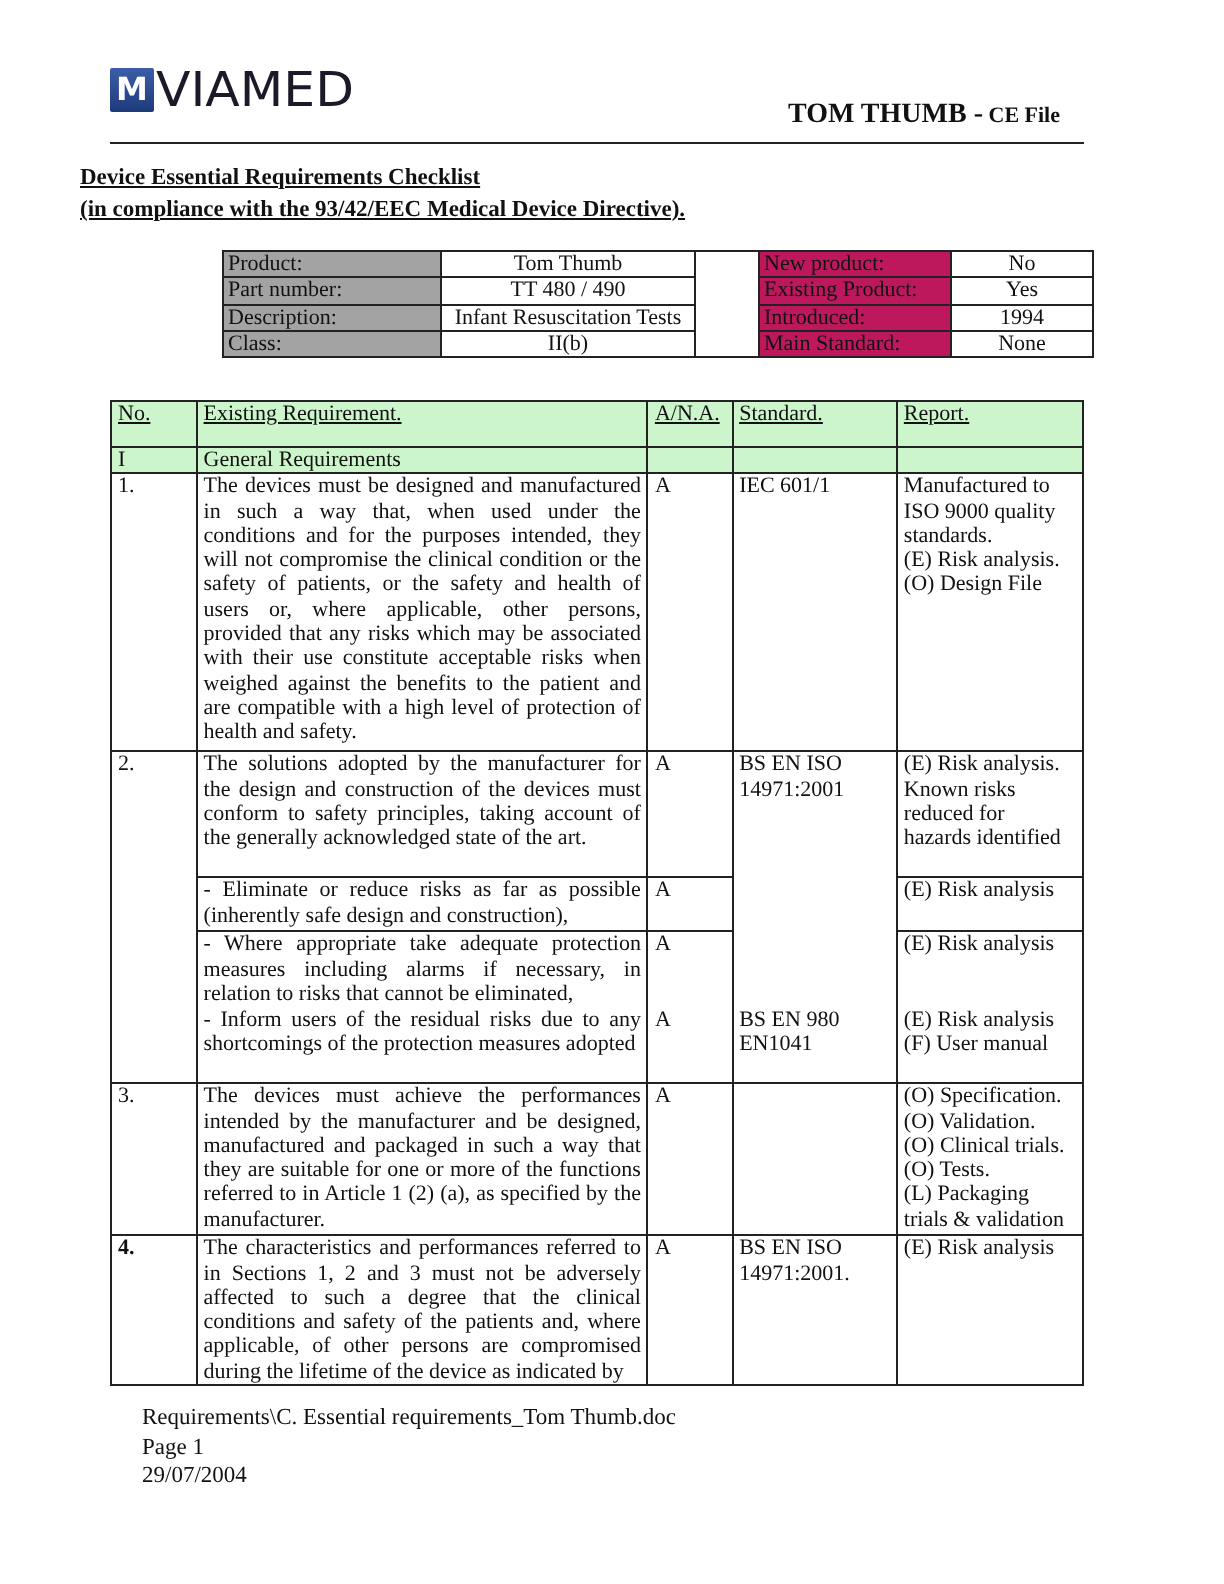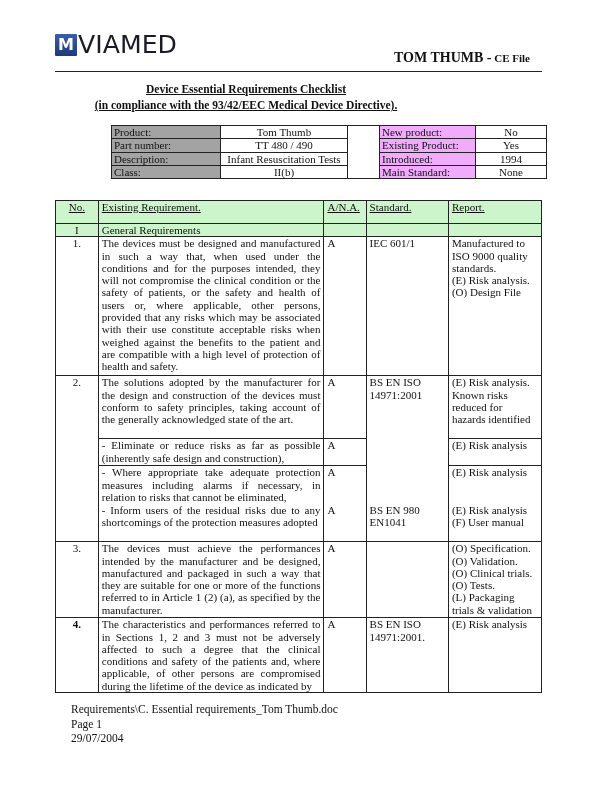--- a/index.html
+++ b/index.html
@@ -11,42 +11,42 @@
                color: #fff; font-family: "DejaVu Sans", sans-serif; font-weight: bold; font-size: 16px;
                line-height: 22px; text-align: center; border-radius: 1px; }
   .logo-text { font-family: "DejaVu Sans", sans-serif; font-size: 24px; letter-spacing: 0px;
                color: #1a1a28; margin-left: 1px; line-height: 26px; transform: scaleX(1.05); transform-origin: left; }
 
   .doc-title { position: absolute; right: 82px; top: 50px; font-size: 14px; font-weight: bold; }
   .doc-title .small { font-size: 11px; }
 
   .rule { position: absolute; left: 55px; top: 71px; width: 487px; height: 0; border-top: 1.3px solid #222; }
 
-  .heading { position: absolute; left: 0; width: 492px; text-align: center; font-weight: bold;
-             font-size: 11.5px; text-decoration: underline; }
+  .heading { position: absolute; left: 0; width: 492px; text-align: left; font-weight: bold;
+             font-size: 11.5px; text-decoration: underline; padding-left: 40px; }
   .heading.h1 { top: 83px; }
   .heading.h2 { top: 99px; }
 
   table { border-collapse: collapse; position: absolute; }
   td { font-size: 11px; padding: 0 3px; line-height: 12.3px; vertical-align: top; }
 
   .info { left: 111px; top: 125px; }
   .info td { border: 1px solid #222; height: 12px; padding: 0 2px; }
   .info .lab { background: #a3a3a3; width: 104px; }
   .info .val { text-align: center; width: 122px; }
   .info .gap { border-top: 1px solid #222; border-bottom: 1px solid #222; width: 27px; }
-  .info .lab2 { background: #f0abfc; width: 91px; }
+  .info .lab2 { background: #be185d; width: 91px; }
   .info .val2 { text-align: center; width: 66px; }
 
   .main { left: 55px; top: 200px; width: 487px; }
   .main td { border: 1px solid #222; }
   .main .hdr td { background: #ccf5cc; height: 22px; }
   .main .hdr td span { text-decoration: underline; }
   .main .sec td { background: #ccf5cc; height: 12px; }
-  .c-no { width: 33px; text-align: center; margin-top: 20px; }
+  .c-no { width: 33px; text-align: left; margin-top: 20px; }
   .c-req { width: 204px; text-align: justify; }
   .c-ana { width: 32px; text-align: left; border-left: 1px solid #bbb !important; }
   .c-std { width: 70px; }
   .c-rep { width: 80px; }
   .nob-top { border-top: none !important; }
   .nob-bot { border-bottom: none !important; }
 
   .footer { position: absolute; left: 71px; top: 702px; font-size: 11.5px; line-height: 14.5px; }
 </style>
 </head>

